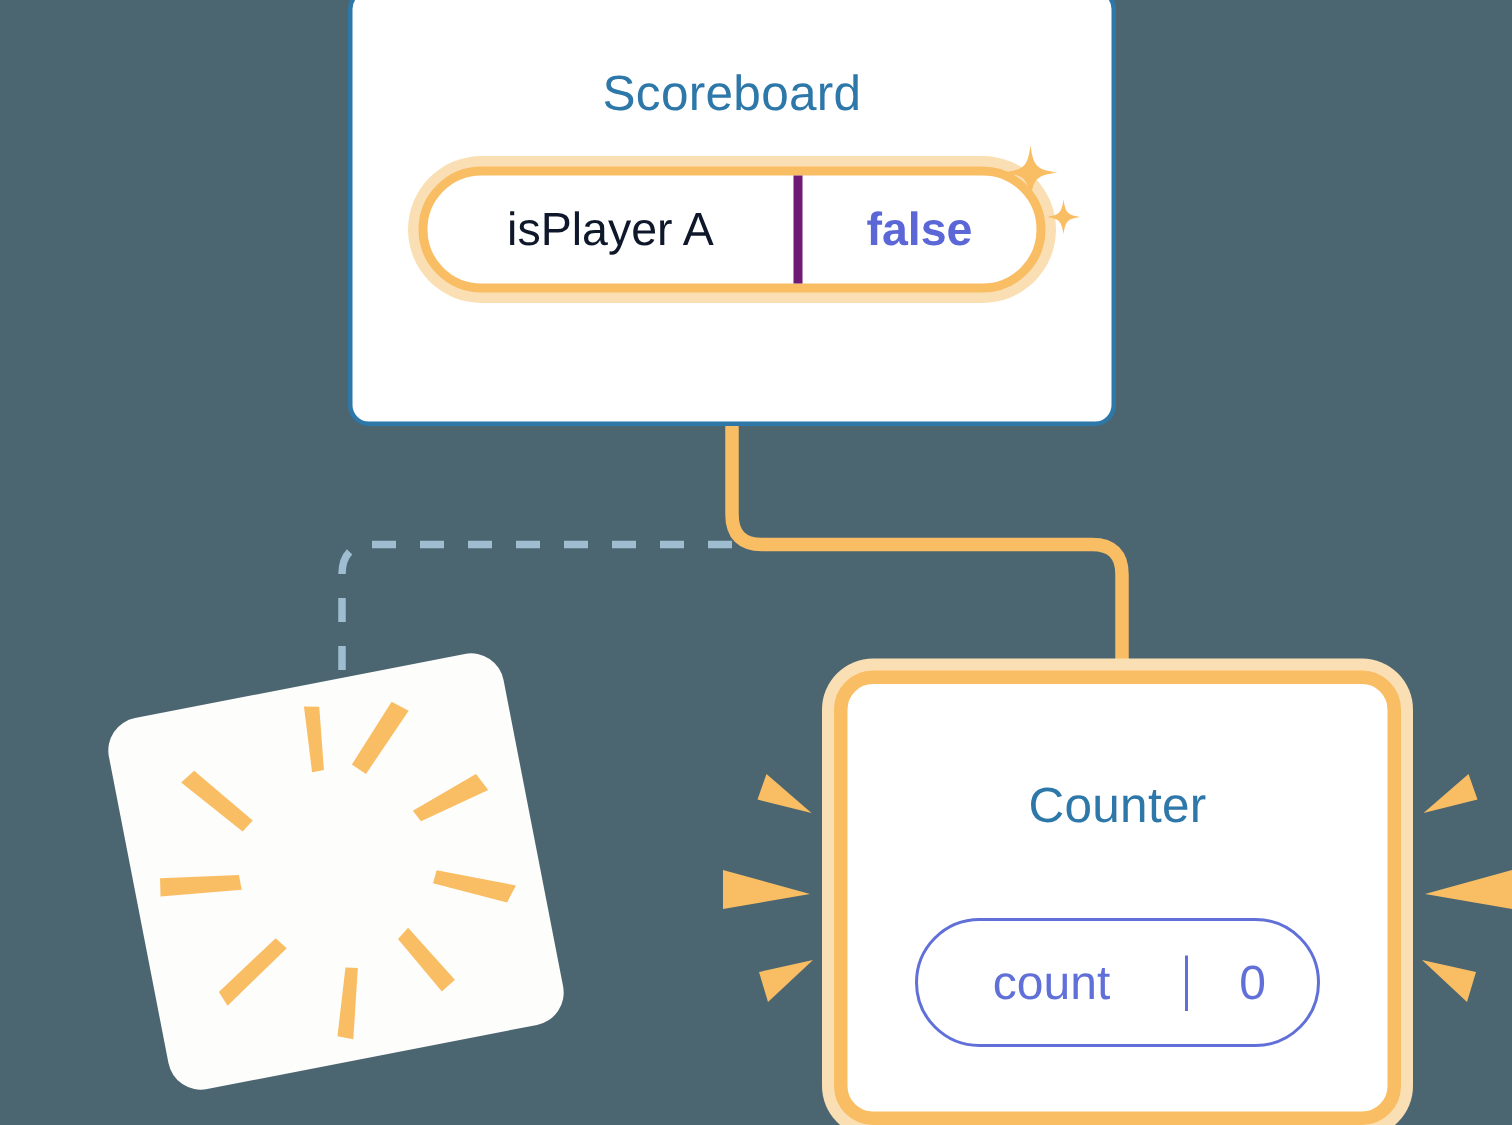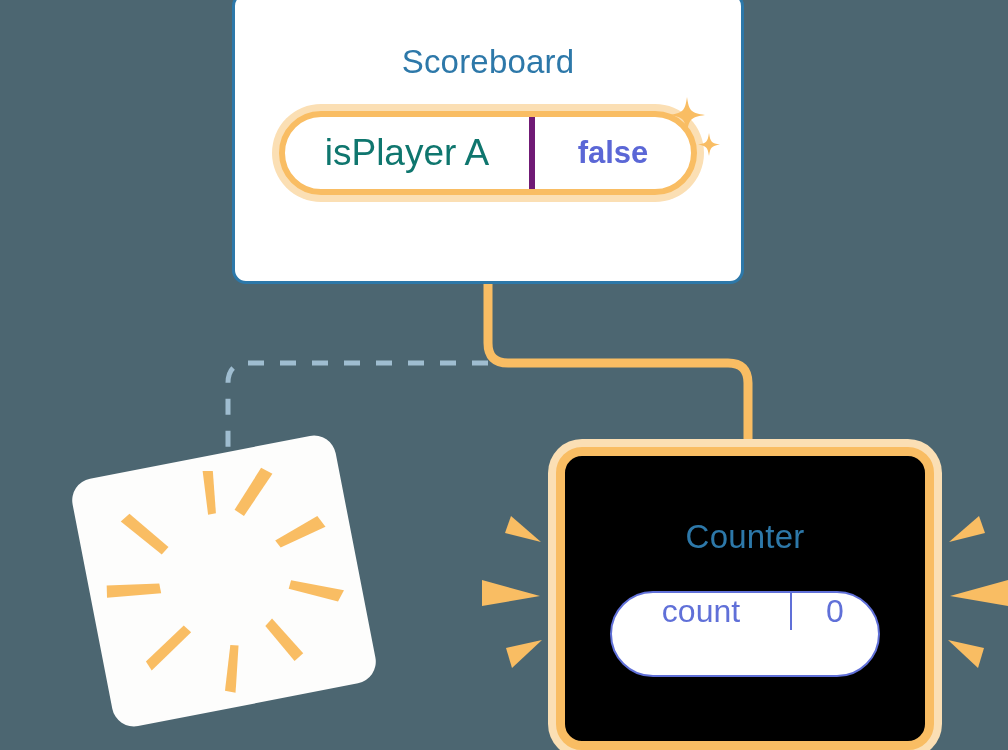--- a/index.html
+++ b/index.html
@@ -74,22 +74,22 @@
   }
   .pill-hl .pill-key,
   .pill-hl .pill-val {
     display: flex;
     align-items: center;
     justify-content: center;
     box-sizing: border-box;
   }
   .pill-hl .pill-key {
     width: 244px;
-    color: #0f766e;
-    font-size: 37px;
+    color: #0f172a;
+    font-size: 31px;
   }
   .pill-hl .pill-val {
     width: 162px;
     border-left: 6px solid #701a75;
     color: #5b67d6;
     font-size: 31px;
     font-weight: 700;
   }
 
   
@@ -102,40 +102,41 @@
     pointer-events: none;
   }
 
   
   .counter-card {
     position: absolute;
     left: 556px;
     top: 447px;
     width: 378px;
     height: 303px;
-    background: #000000;
+    background: #ffffff;
     border: 9px solid #f9bd63;
     border-radius: 26px;
     box-shadow: 0 0 0 8px #fbdfb4;
     box-sizing: border-box;
     z-index: 4;
   }
   .counter-card .card-title {
     margin-top: 62px;
   }
   .counter-card .pill-wrap { top: 135px; }
 
   .pill-plain {
     display: flex;
-    align-items: flex-start;
+    align-items: center;
     height: 86px;
     border-radius: 43px;
     background: #ffffff;
     border: 2px solid #6070d8;
     box-sizing: border-box;
+    margin-top: 21px;
   }
   .pill-plain .pill-key,
   .pill-plain .pill-val {
     display: flex;
     align-items: center;
     justify-content: center;
     box-sizing: border-box;
   }
   .pill-plain .pill-key {
     width: 178px;

